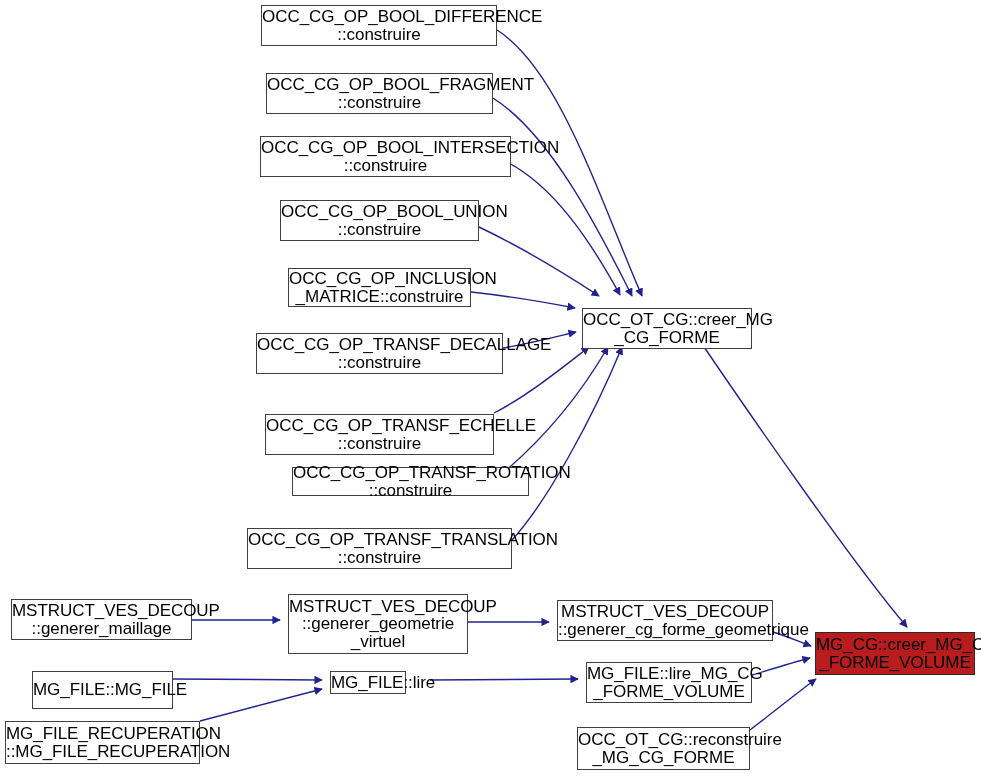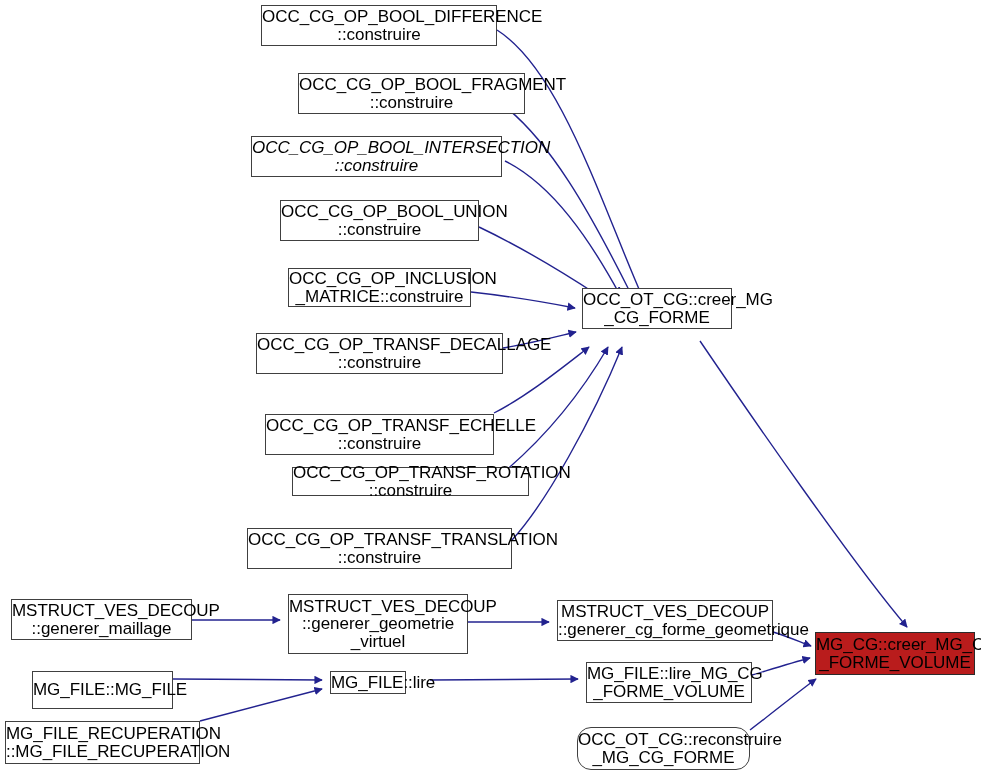--- a/index.html
+++ b/index.html
@@ -76,50 +76,50 @@
       <path d="M 173 679 L 322 680" fill="none" stroke="#22228f" stroke-width="1.4" marker-end="url(#arrowhead)"></path>
       <path d="M 200 721 L 322 689" fill="none" stroke="#22228f" stroke-width="1.4" marker-end="url(#arrowhead)"></path>
       <path d="M 430 680 L 578 679" fill="none" stroke="#22228f" stroke-width="1.4" marker-end="url(#arrowhead)"></path>
       <path d="M 752 675 C 772 669, 791 663, 810 658" fill="none" stroke="#22228f" stroke-width="1.4" marker-end="url(#arrowhead)"></path>
       <path d="M 750 730 C 775 711, 798 692, 816 679" fill="none" stroke="#22228f" stroke-width="1.4" marker-end="url(#arrowhead)"></path>
     </svg>
 
   <div id="node-layer">
       <div class="node" style="left: 261px; top: 5px; width: 236px; height: 41px;"><span class="lbl">OCC_CG_OP_BOOL_DIFFERENCE
 ::construire</span></div>
-      <div class="node" style="left: 266px; top: 73px; width: 227px; height: 41px; margin-left: 32px;"><span class="lbl">OCC_CG_OP_BOOL_FRAGMENT
+      <div class="node" style="left: 266px; top: 73px; width: 227px; height: 41px;"><span class="lbl">OCC_CG_OP_BOOL_FRAGMENT
 ::construire</span></div>
-      <div class="node" style="left: 251px; top: 136px; width: 251px; height: 41px; font-style: italic;"><span class="lbl">OCC_CG_OP_BOOL_INTERSECTION
+      <div class="node" style="left: 260px; top: 136px; width: 251px; height: 41px;"><span class="lbl">OCC_CG_OP_BOOL_INTERSECTION
 ::construire</span></div>
       <div class="node" style="left: 280px; top: 200px; width: 199px; height: 41px;"><span class="lbl">OCC_CG_OP_BOOL_UNION
 ::construire</span></div>
       <div class="node" style="left: 288px; top: 268px; width: 183px; height: 39px;"><span class="lbl">OCC_CG_OP_INCLUSION
 _MATRICE::construire</span></div>
       <div class="node" style="left: 256px; top: 333px; width: 247px; height: 41px;"><span class="lbl">OCC_CG_OP_TRANSF_DECALLAGE
 ::construire</span></div>
       <div class="node" style="left: 265px; top: 400px; width: 229px; height: 41px; margin-top: 14px;"><span class="lbl">OCC_CG_OP_TRANSF_ECHELLE
 ::construire</span></div>
       <div class="node" style="left: 261px; top: 467px; width: 237px; height: 29px; margin-left: 31px;"><span class="lbl">OCC_CG_OP_TRANSF_ROTATION
 ::construire</span></div>
       <div class="node" style="left: 247px; top: 528px; width: 265px; height: 41px;"><span class="lbl">OCC_CG_OP_TRANSF_TRANSLATION
 ::construire</span></div>
-      <div class="node" style="left: 582px; top: 288px; width: 150px; height: 41px;"><span class="lbl">OCC_OT_CG::creer_MG
+      <div class="node" style="left: 582px; top: 308px; width: 170px; height: 41px;"><span class="lbl">OCC_OT_CG::creer_MG
 _CG_FORME</span></div>
       <div class="node" style="left: 11px; top: 599px; width: 181px; height: 41px;"><span class="lbl">MSTRUCT_VES_DECOUP
 ::generer_maillage</span></div>
       <div class="node" style="left: 288px; top: 594px; width: 180px; height: 60px;"><span class="lbl">MSTRUCT_VES_DECOUP
 ::generer_geometrie
 _virtuel</span></div>
       <div class="node" style="left: 557px; top: 600px; width: 216px; height: 41px;"><span class="lbl">MSTRUCT_VES_DECOUP
 ::generer_cg_forme_geometrique</span></div>
       <div class="node" style="left: 32px; top: 671px; width: 141px; height: 38px;"><span class="lbl">MG_FILE::MG_FILE</span></div>
       <div class="node" style="left: 330px; top: 671px; width: 76px; height: 23px;"><span class="lbl">MG_FILE::lire</span></div>
       <div class="node" style="left: 586px; top: 662px; width: 166px; height: 41px;"><span class="lbl">MG_FILE::lire_MG_CG
 _FORME_VOLUME</span></div>
       <div class="node" style="left: 5px; top: 721px; width: 195px; height: 43px;"><span class="lbl">MG_FILE_RECUPERATION
 ::MG_FILE_RECUPERATION</span></div>
-      <div class="node" style="left: 577px; top: 727px; width: 173px; height: 43px; border-radius: 14px;"><span class="lbl">OCC_OT_CG::reconstruire
+      <div class="node" style="left: 577px; top: 727px; width: 173px; height: 43px;"><span class="lbl">OCC_OT_CG::reconstruire
 _MG_CG_FORME</span></div>
       <div class="node highlight" style="left: 815px; top: 632px; width: 160px; height: 43px;"><span class="lbl">MG_CG::creer_MG_CG
 _FORME_VOLUME</span></div>
     </div>
 
 </div>
 
 </body></html>

